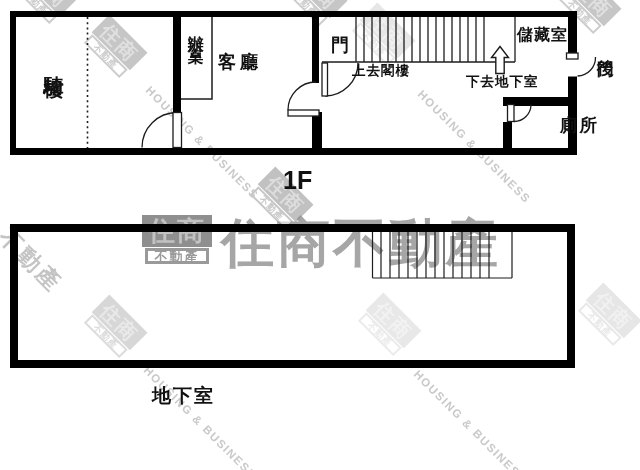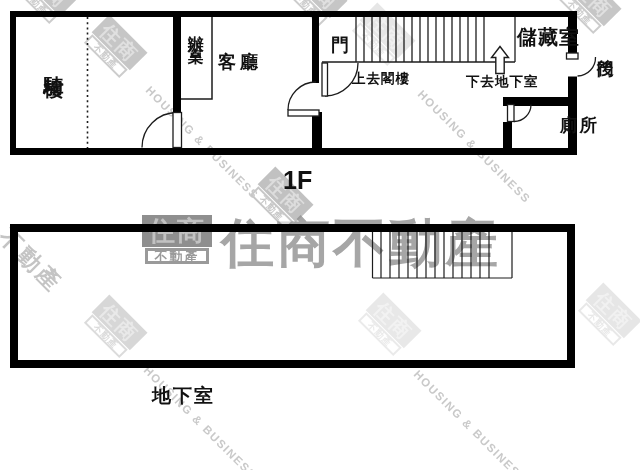--- a/index.html
+++ b/index.html
@@ -48,23 +48,23 @@
   
   .plan-svg{position:absolute;left:0;top:0;z-index:2;}
 
   
   .lbl{position:absolute;z-index:3;color:#111;font-weight:600;line-height:1.05;white-space:nowrap;}
   .vert{writing-mode:vertical-rl;text-orientation:upright;}
   .l-arcade{left:43px;top:60px;font-size:20px;letter-spacing:3px;}
   .l-desk{left:187px;top:23px;font-size:16px;letter-spacing:6px;}
   .l-living{left:218px;top:53px;font-size:18px;letter-spacing:4px;}
   .l-door{left:331px;top:36px;font-size:18px;}
-  .l-attic{left:352px;top:72px;font-size:13.5px;letter-spacing:1px;}
+  .l-attic{left:352px;top:64px;font-size:13.5px;letter-spacing:1px;}
   .l-down{left:466px;top:75px;font-size:13.5px;letter-spacing:1px;}
-  .l-storage{left:517px;top:27px;font-size:20px;letter-spacing:1px;}
+  .l-storage{left:517px;top:27px;font-size:16px;letter-spacing:1px;}
   .l-backdoor{left:596px;top:45px;font-size:17px;letter-spacing:3px;}
   .l-toilet{left:528px;top:116px;font-size:17.5px;letter-spacing:2px;margin-left:32px;}
   .l-1f{left:283px;top:167px;font-size:25px;font-weight:700;}
   .l-base{left:152px;top:386px;font-size:19px;letter-spacing:2px;}
   .l-caption{left:61px;top:440px;font-size:20px;letter-spacing:1px;font-weight:600;}
 </style>
 </head>
 <body>
 
 <div class="stage">

